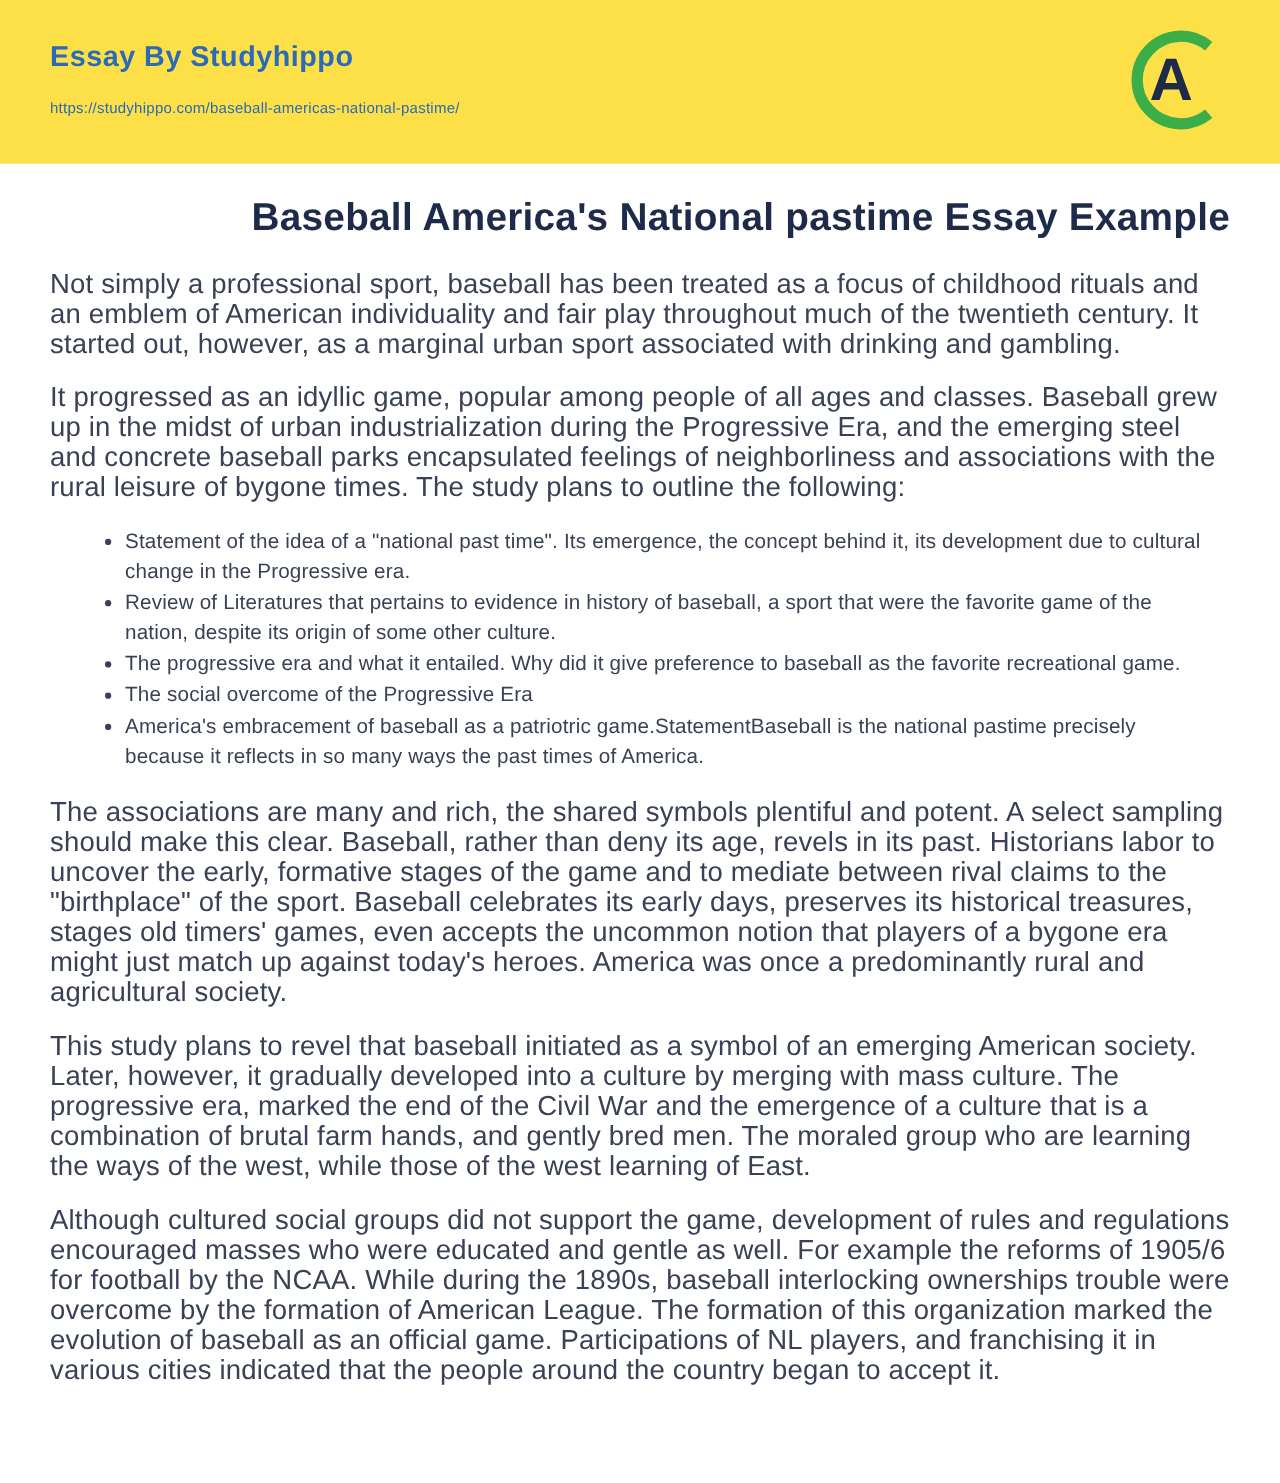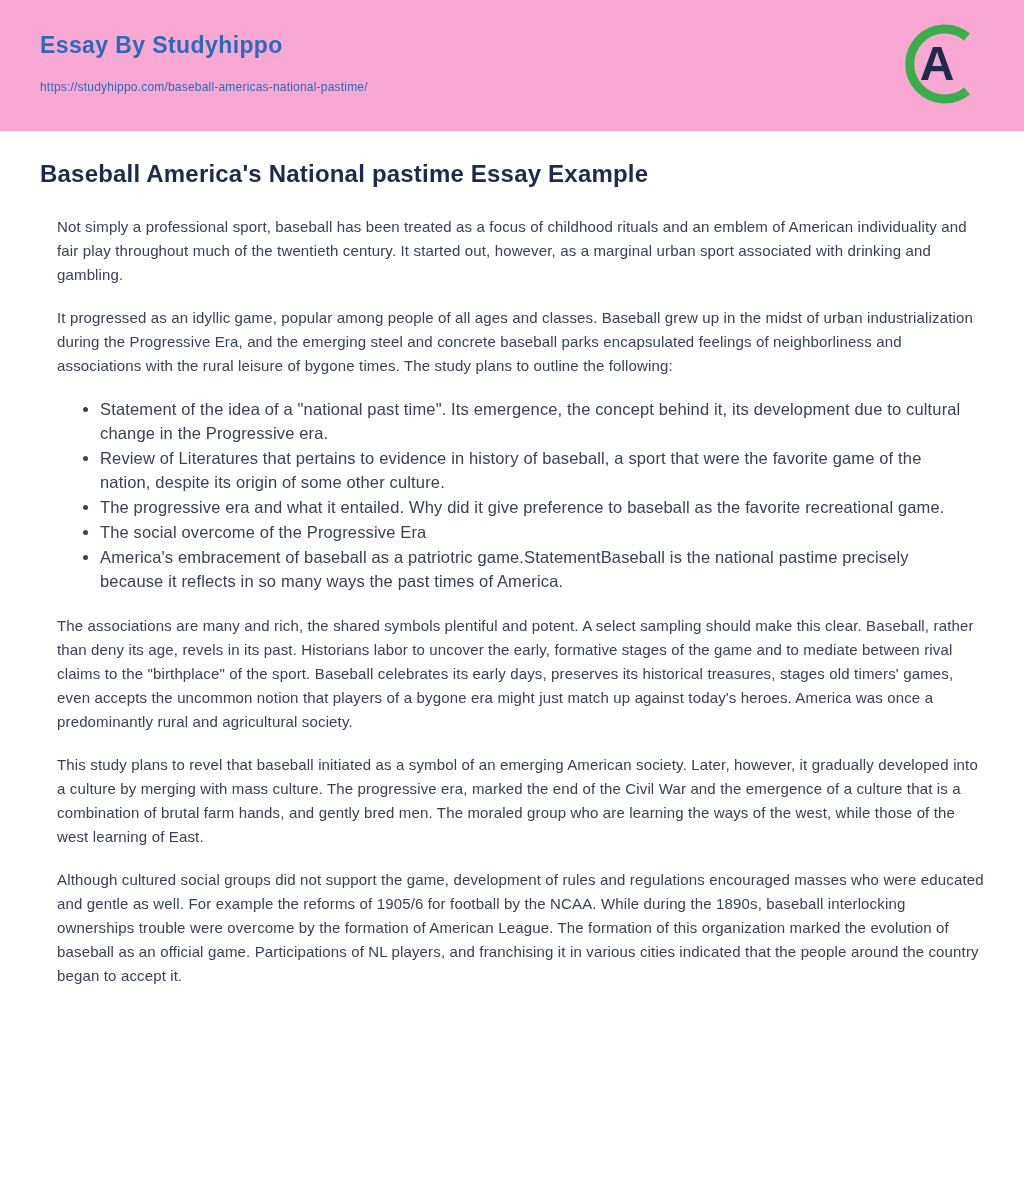--- a/index.html
+++ b/index.html
@@ -7,21 +7,21 @@
   body {
     width: 1024px;
     min-height: 1186px;
     background: #ffffff;
     font-family: "Liberation Sans", sans-serif;
     color: #3a4156;
   }
 
   
   .header {
-    background: #f9a8d4;
+    background: #fde047;
     padding: 24px 40px 30px 40px;
     display: flex;
     justify-content: space-between;
     align-items: flex-start;
     height: 131px;
   }
   .header-left { padding-top: 8px; }
   .site-title {
     color: #2a6ab8;
     font-size: 23px;
@@ -40,31 +40,32 @@
     height: 80px;
     flex: 0 0 auto;
   }
 
   
   .content {
     padding: 24px 40px 40px 40px;
   }
   .article-title {
     color: #1e2a4a;
-    font-size: 24px;
+    font-size: 31px;
     line-height: 38px;
     font-weight: 700;
     letter-spacing: 0.2px;
     margin: 0 0 22px 0;
+    text-align: right;
   }
   .content p {
-    font-size: 15px;
+    font-size: 22px;
     line-height: 24px;
     letter-spacing: 0.15px;
-    margin: 0 0 19px 17px;
+    margin: 0 0 19px 0;
   }
   .content ul {
     margin: 0 16px 21px 0;
     padding-left: 60px;
   }
   .content li {
     font-size: 16.5px;
     line-height: 24px;
     letter-spacing: 0.15px;
     margin: 0 0 1px 0;

